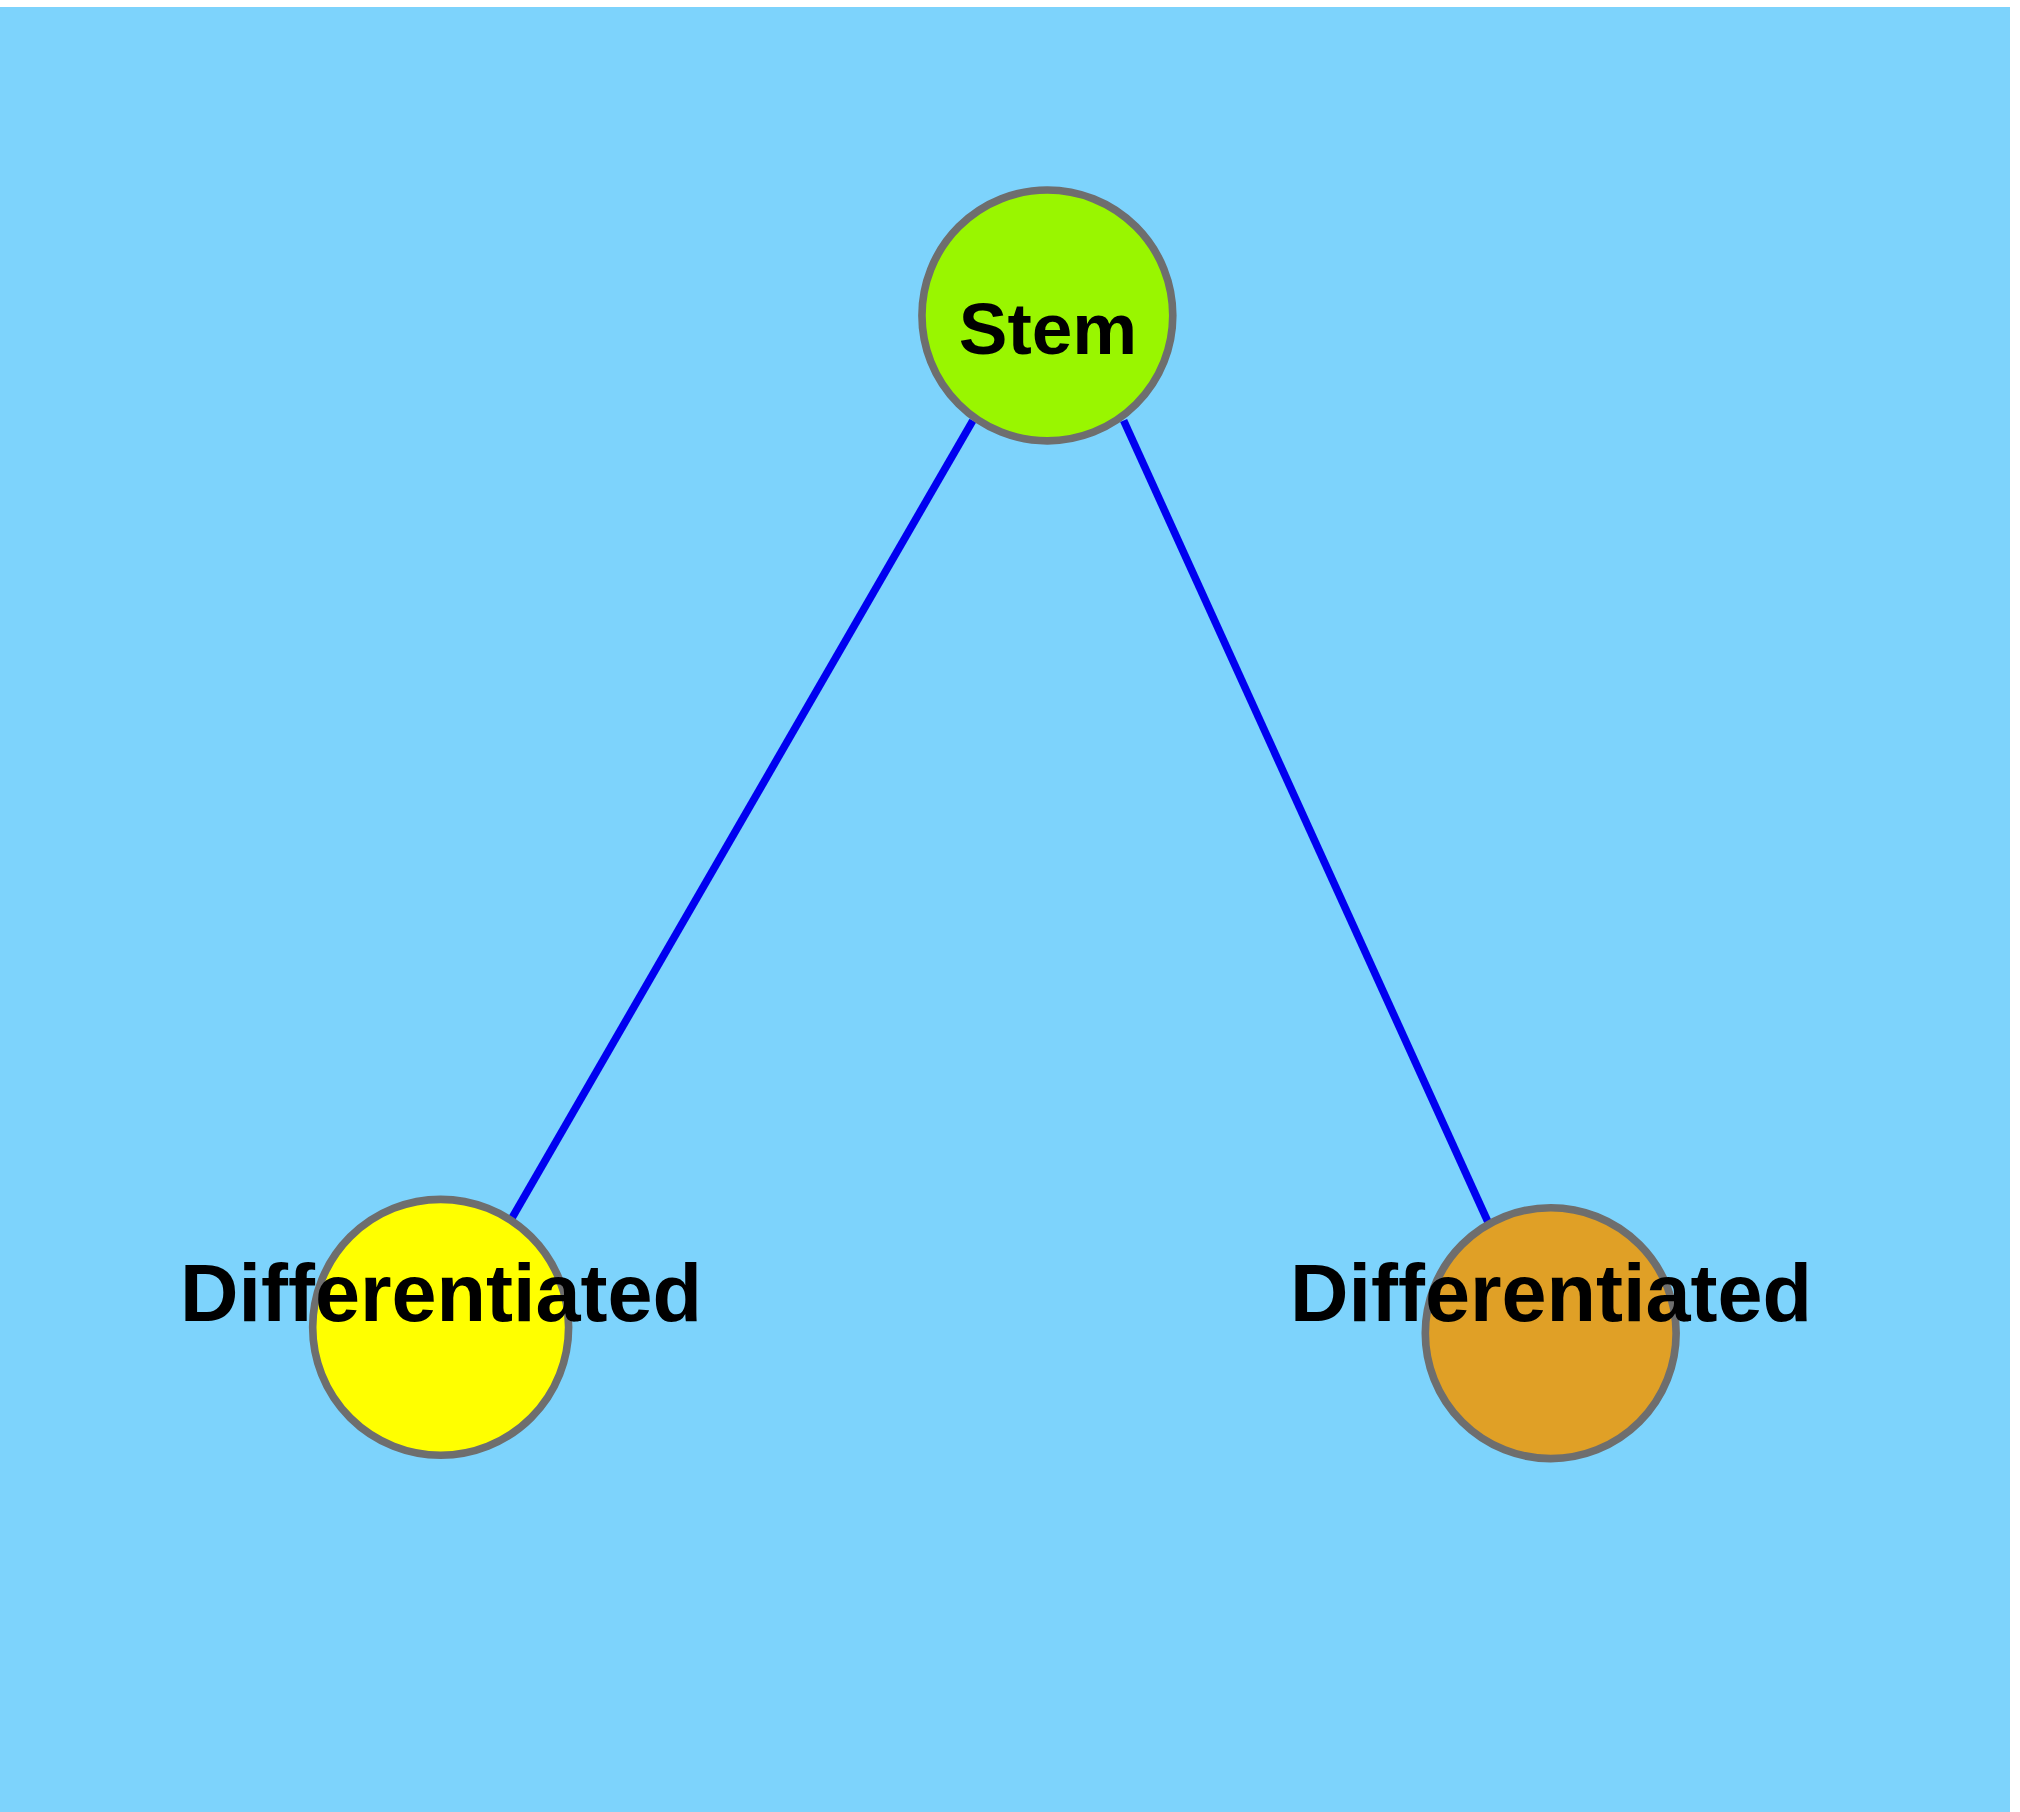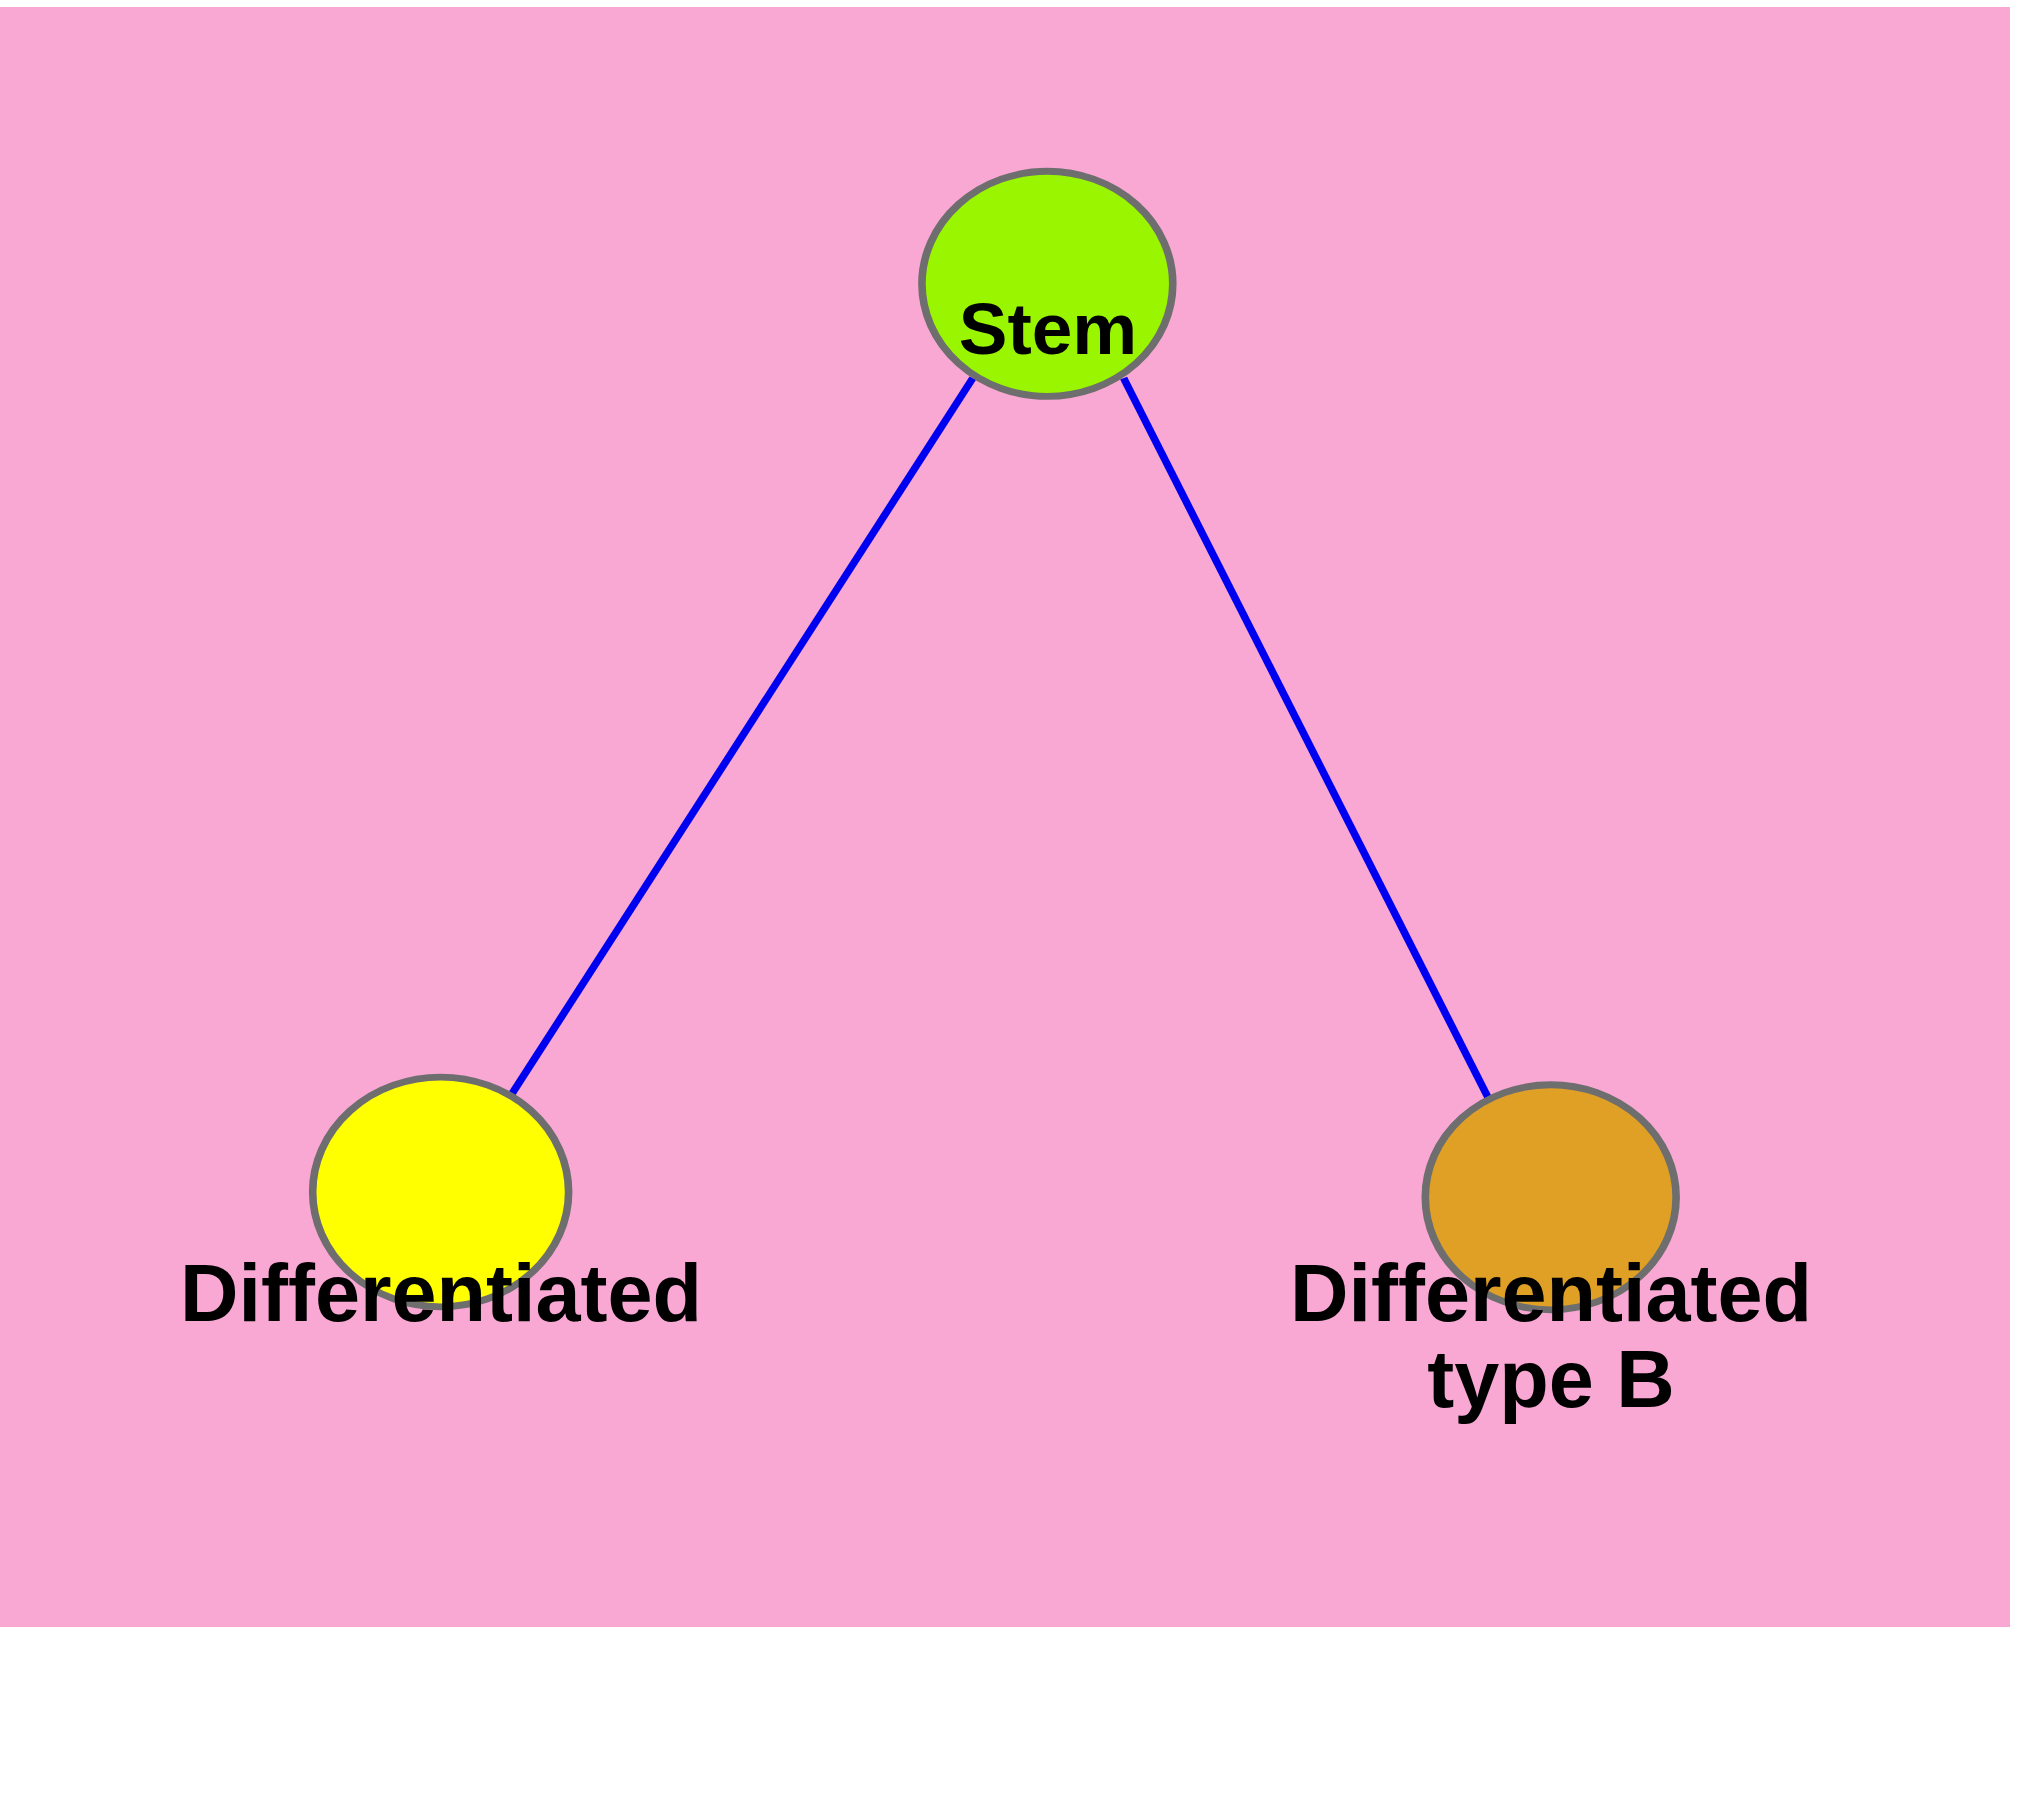--- a/index.html
+++ b/index.html
@@ -13,22 +13,22 @@
     height: 1812px;
     background: #ffffff;
     overflow: hidden;
     font-family: "Liberation Sans", sans-serif;
   }
   #plot-area {
     position: absolute;
     left: 0px;
     top: 6.8px;
     width: 2010px;
-    height: 1620px;
-    background: #f9a8d4;
+    height: 1805px;
+    background: #7dd3fc;
   }
   svg.graph {
     position: absolute;
     left: 0;
     top: 0;
     width: 100%;
     height: 100%;
     overflow: visible;
   }
   .node-label {
@@ -84,18 +84,17 @@
     <div class="node-label label-stem">
       <div>Stem</div>
     </div>
 
     <div class="node-label label-a">
       <div>Differentiated</div>
     </div>
 
     <div class="node-label label-b">
       <div>Differentiated</div>
-      <div>type B</div>
     </div>
 
   </div>
 </div>
 
 
 </body></html>

